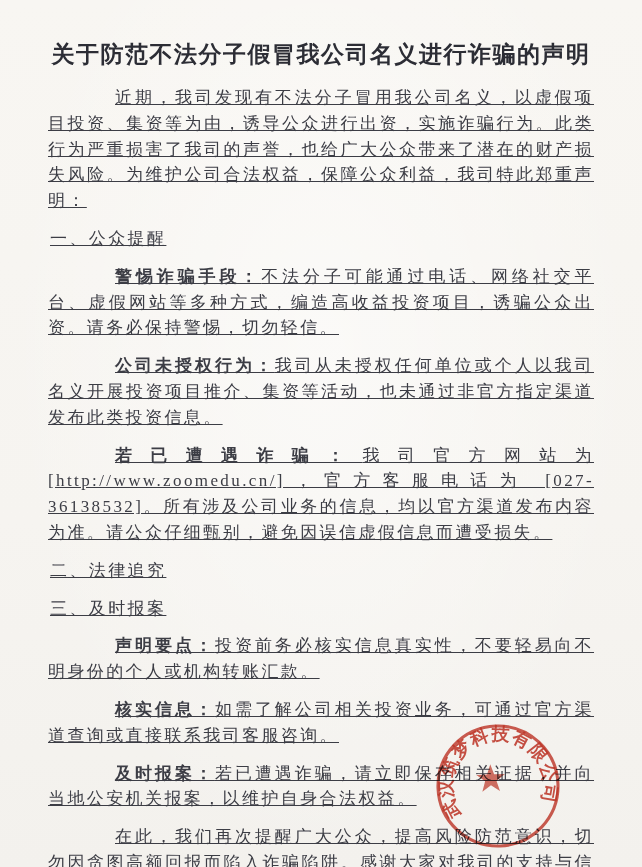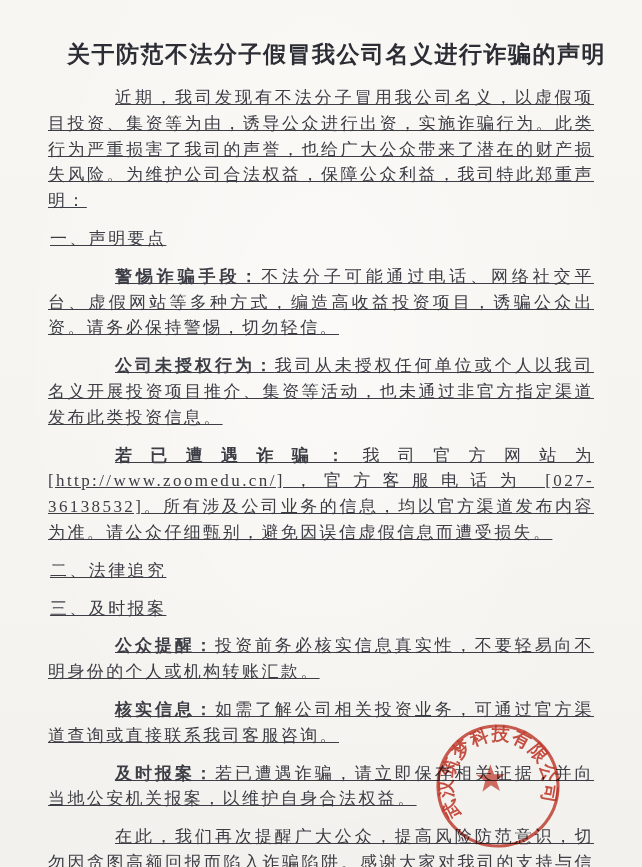--- a/index.html
+++ b/index.html
@@ -16,21 +16,21 @@
     box-sizing: border-box;
     color: #3c3d45;
     background:
       radial-gradient(ellipse at 50% 40%, rgba(255,255,255,0.5), rgba(0,0,0,0) 70%),
       linear-gradient(180deg, #f8f6f2 0%, #f6f4f0 60%, #f3f1ed 100%);
   }
   .title {
     margin: 0 0 15px 0;
     font-size: 23px;
     font-weight: bold;
-    text-align: right;
+    text-align: center;
     letter-spacing: 1.5px;
     color: #2c2d35;
     line-height: 30px;
   }
   .para, .heading {
     margin: 12px;
     font-size: 17px;
     line-height: 25.8px;
     letter-spacing: 2.4px;
     text-align: justify;
@@ -60,29 +60,29 @@
 </style>
 </head>
 <body>
 
 <div class="page">
 
   <h1 class="title">关于防范不法分子假冒我公司名义进行诈骗的声明</h1>
 
   <p class="para indent">近期，我司发现有不法分子冒用我公司名义，以虚假项目投资、集资等为由，诱导公众进行出资，实施诈骗行为。此类行为严重损害了我司的声誉，也给广大公众带来了潜在的财产损失风险。为维护公司合法权益，保障公众利益，我司特此郑重声明：</p>
 
-  <p class="heading">一、声明要点</p>
+  <p class="heading">一、公众提醒</p>
   <p class="para indent"><span class="lead">警惕诈骗手段：</span><span>不法分子可能通过电话、网络社交平台、虚假网站等多种方式，编造高收益投资项目，诱骗公众出资。请务必保持警惕，切勿轻信。</span></p>
   <p class="para indent"><span class="lead">公司未授权行为：</span><span>我司从未授权任何单位或个人以我司名义开展投资项目推介、集资等活动，也未通过非官方指定渠道发布此类投资信息。</span></p>
   <p class="para indent"><span class="lead">若已遭遇诈骗：</span><span>我司官方网站为 [http://www.zoomedu.cn/]，官方客服电话为 [027-36138532]。所有涉及公司业务的信息，均以官方渠道发布内容为准。请公众仔细甄别，避免因误信虚假信息而遭受损失。</span></p>
 
   <p class="heading">二、法律追究</p>
 
   <p class="heading">三、及时报案</p>
-  <p class="para indent"><span class="lead">公众提醒：</span><span>投资前务必核实信息真实性，不要轻易向不明身份的个人或机构转账汇款。</span></p>
+  <p class="para indent"><span class="lead">声明要点：</span><span>投资前务必核实信息真实性，不要轻易向不明身份的个人或机构转账汇款。</span></p>
   <p class="para indent"><span class="lead">核实信息：</span><span>如需了解公司相关投资业务，可通过官方渠道查询或直接联系我司客服咨询。</span></p>
   <p class="para indent"><span class="lead">及时报案：</span><span>若已遭遇诈骗，请立即保存相关证据，并向当地公安机关报案，以维护自身合法权益。</span></p>
 
   <p class="para indent">在此，我们再次提醒广大公众，提高风险防范意识，切勿因贪图高额回报而陷入诈骗陷阱。感谢大家对我司的支持与信任，让我们共同携手，抵制诈骗行为，维护良好的市场秩序。</p>
 
   <div class="signature">
     <div class="company">武汉筑梦科技有限公司</div>
 
   </div>
 

